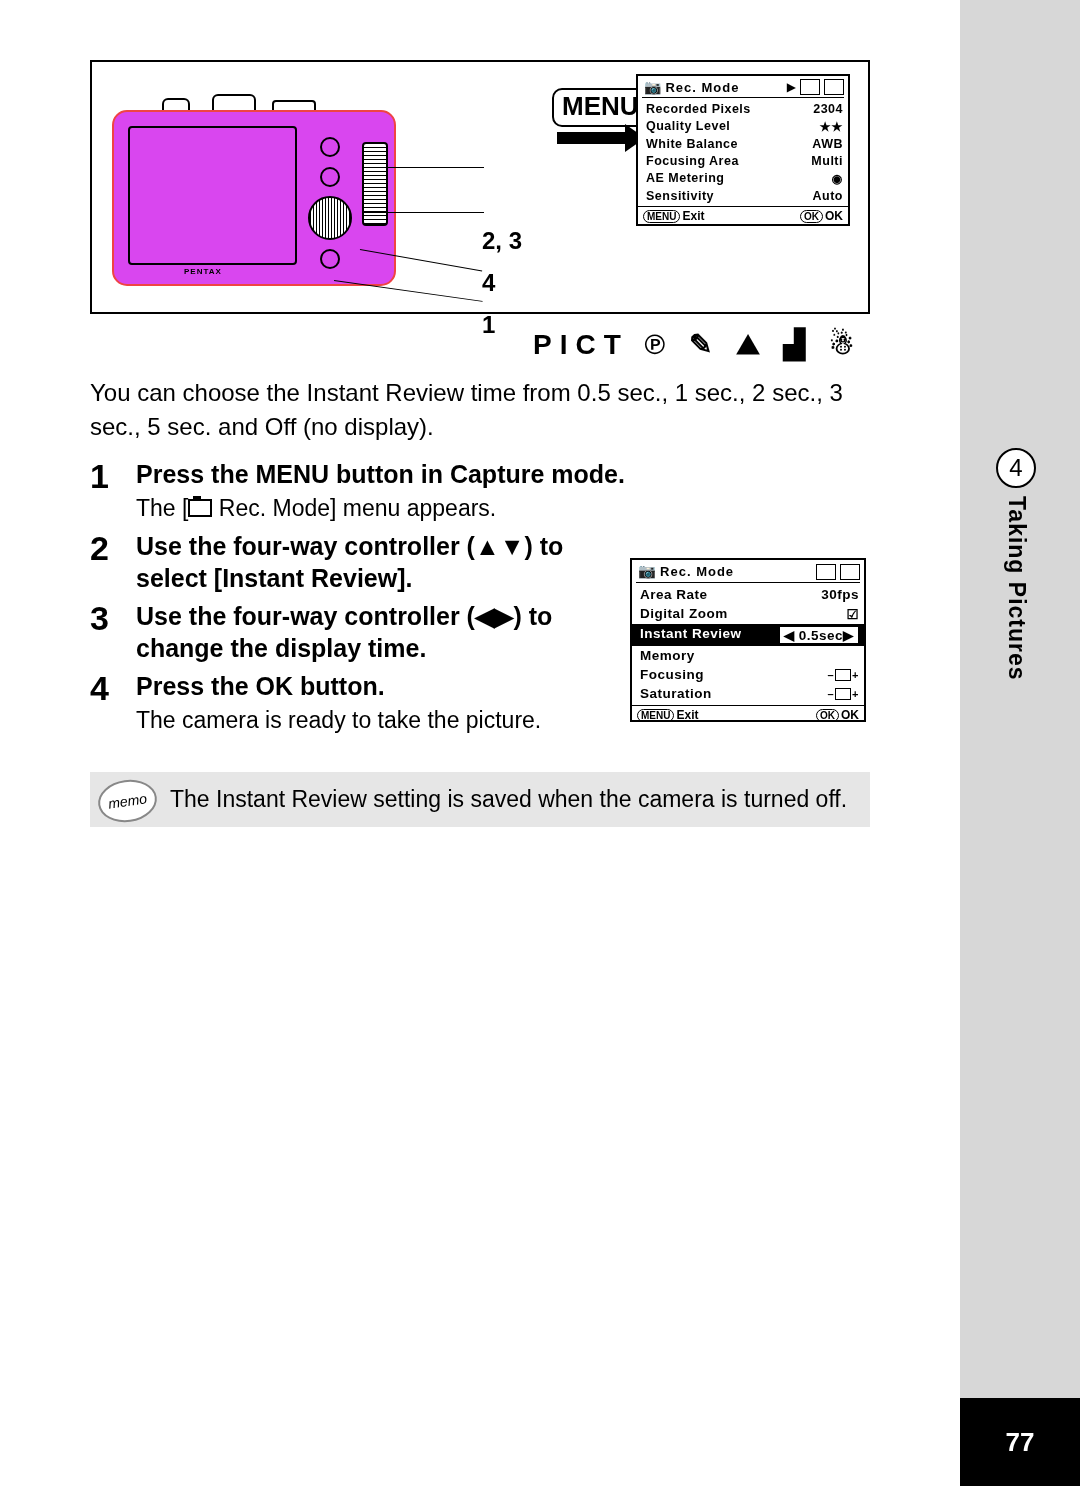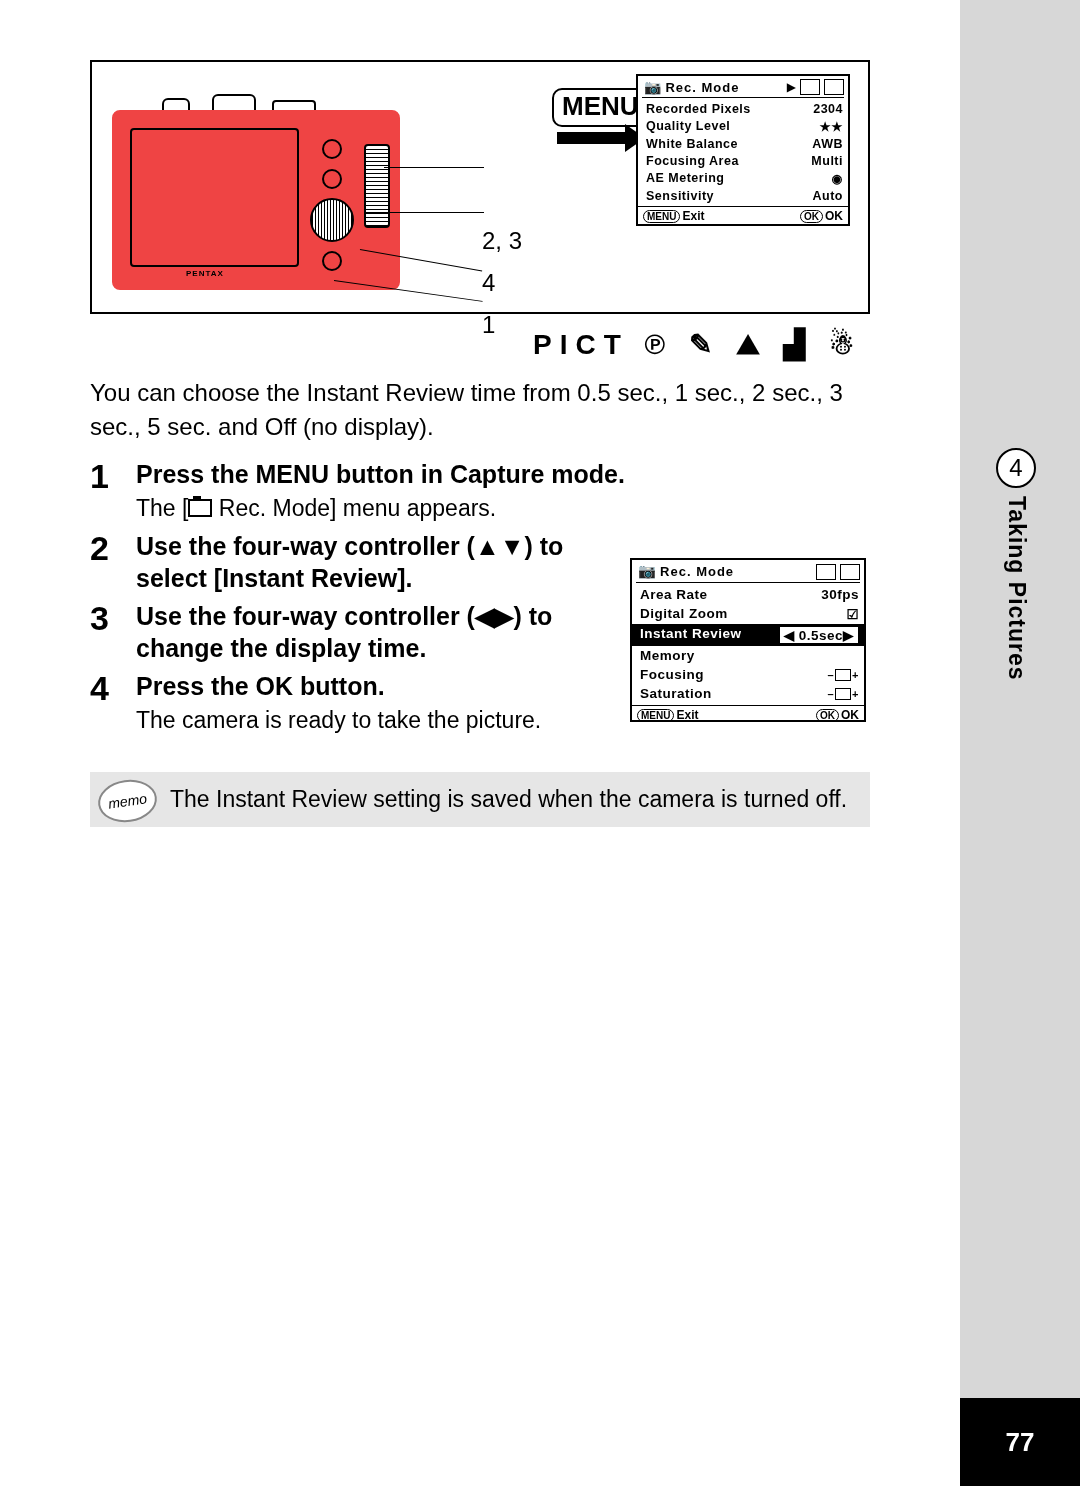--- a/index.html
+++ b/index.html
@@ -48,23 +48,23 @@
     position: absolute;
     left: 20px;
     top: 30px;
     width: 310px;
     height: 200px;
   }
   .camera-body {
     position: absolute;
     left: 0; top: 18px;
     width: 280px; height: 172px;
-    border: 4px solid #ef4444;
-    border-radius: 8px;
-    background: #ef4444;
+    border: 2px solid #ef4444;
+    border-radius: 15px;
+    background: #d946ef;
   }
   .camera-screen {
     position: absolute;
     left: 14px; top: 14px;
     width: 165px; height: 135px;
     border: 2px solid #000;
     border-radius: 4px;
   }
   .camera-top {
     position: absolute;
@@ -102,21 +102,21 @@
     height: 160px;
   }
   .callout-lines .line {
     position: absolute;
     border-top: 1.5px solid #000;
   }
   .step-labels {
     position: absolute;
     left: 390px;
     top: 158px;
-    font-weight: normal;
+    font-weight: bold;
     font-size: 24px;
     line-height: 42px;
   }
   .menu-label {
     position: absolute;
     left: 460px;
     top: 26px;
     border: 2.5px solid #000;
     border-radius: 10px;
     padding: 1px 8px 3px 8px;

